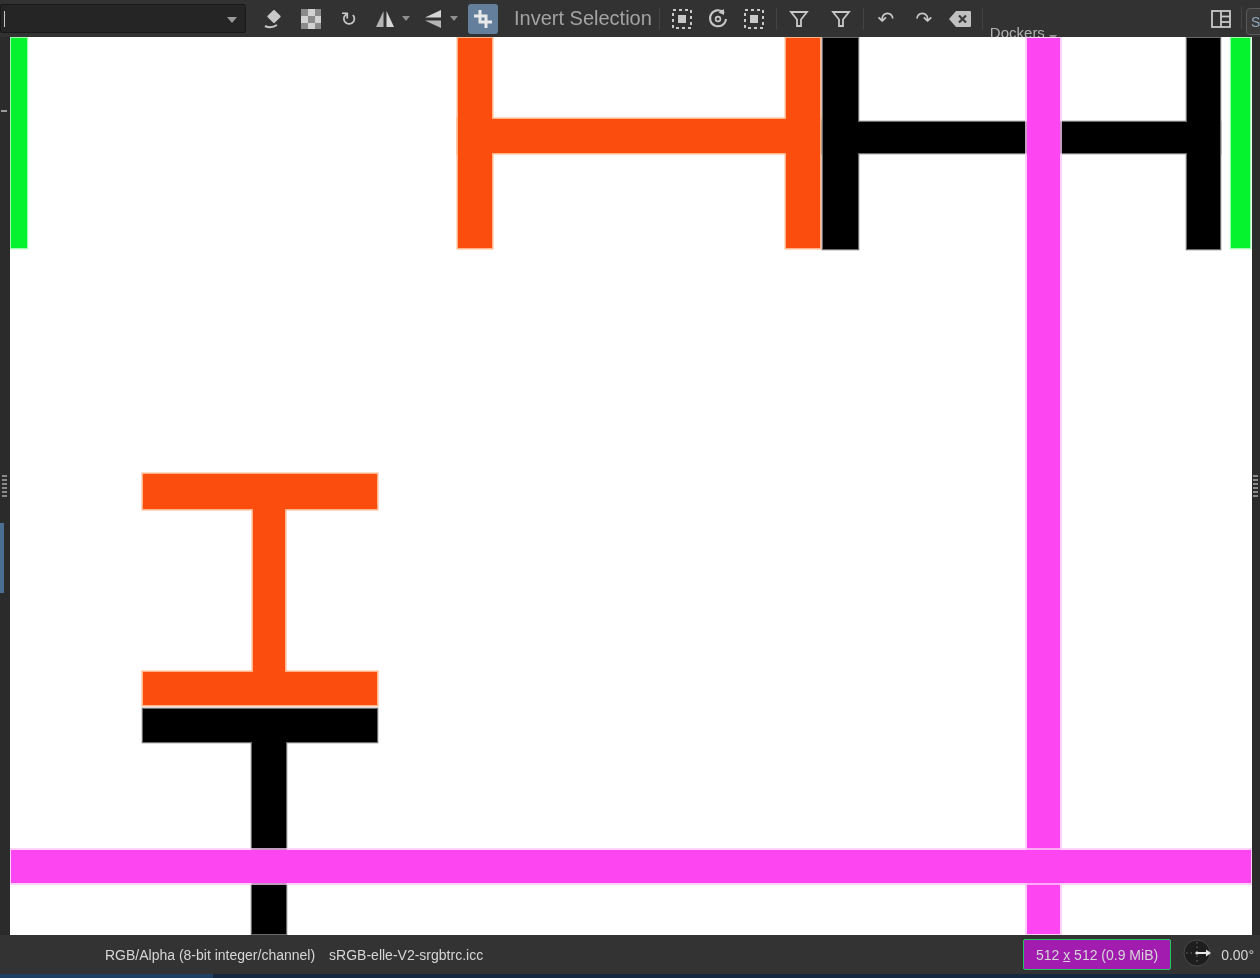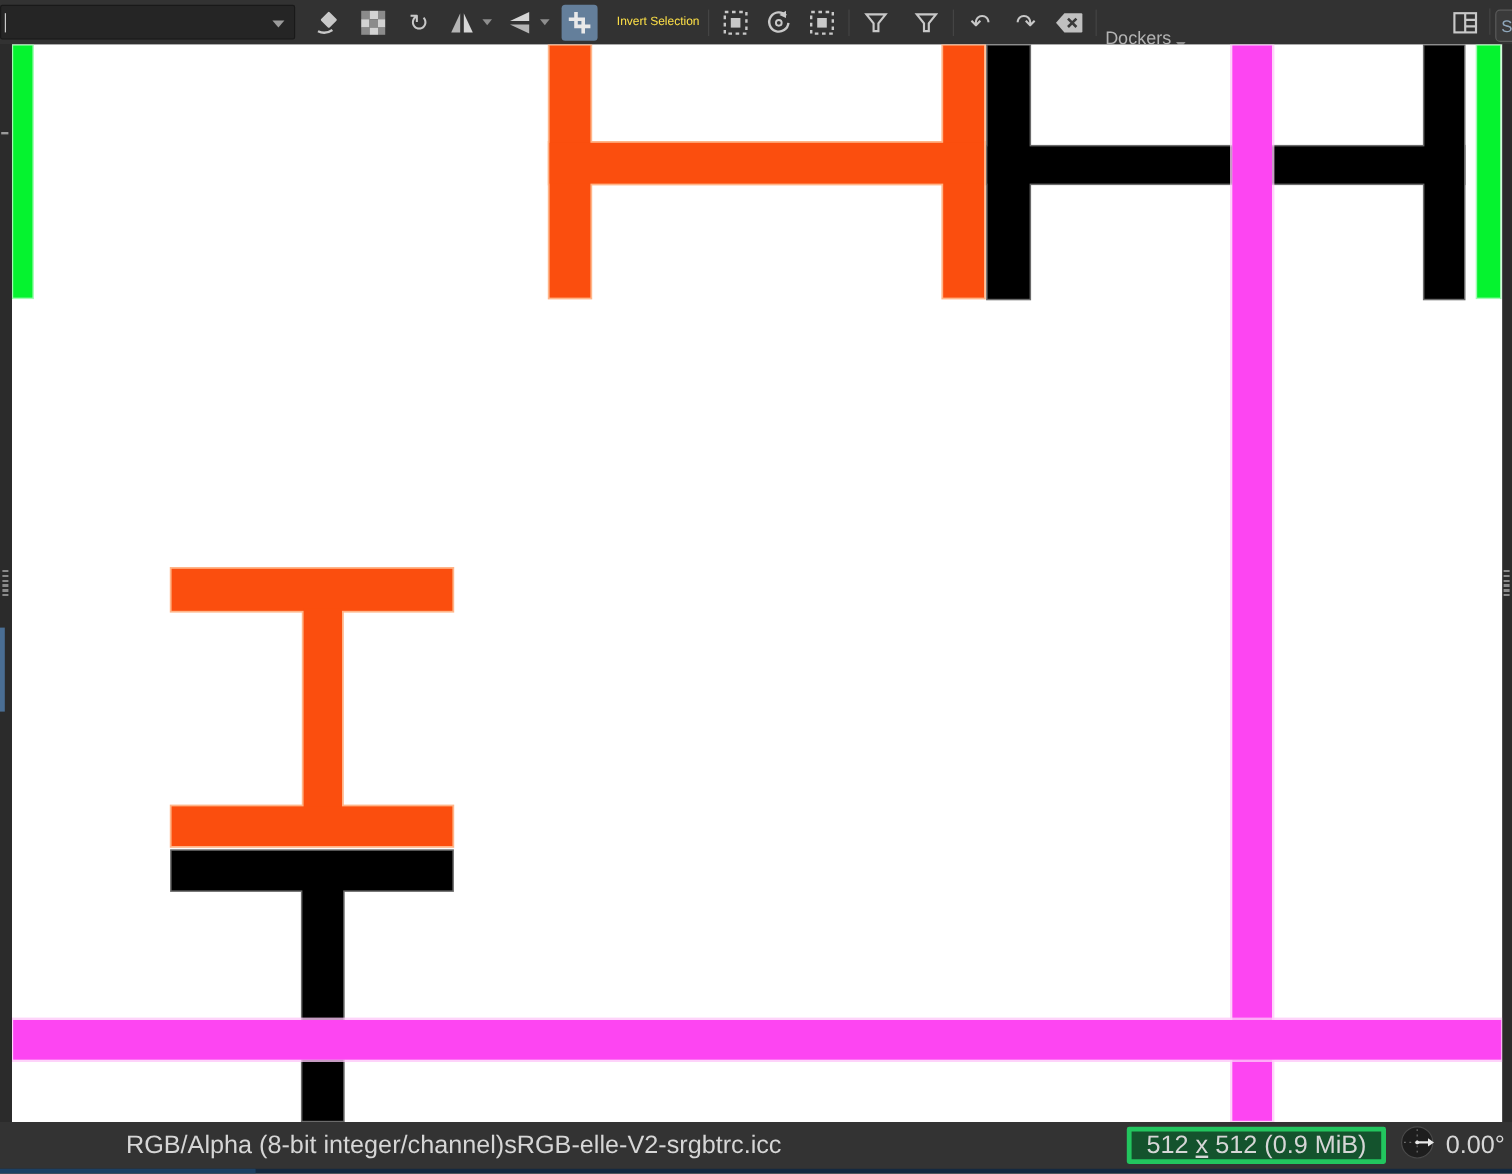--- a/index.html
+++ b/index.html
@@ -29,21 +29,21 @@
     font-family:"DejaVu Sans", sans-serif;
   }
   .tbtn svg { display:block; }
   .tbtn.active { background:#647f9b; border-radius:3px; color:#e8e8e8; }
   .drop-arrow {
     width:0; height:0; margin-left:2px; flex:none;
     border-left:4px solid transparent; border-right:4px solid transparent;
     border-top:5px solid #8e8e8e; align-self:center;
   }
   .tsep { width:1px; height:22px; background:#444; margin:0 7px; flex:none; }
-  .tlabel-disabled { color:#fde047; font-size:10px; flex:none; }
+  .tlabel-disabled { color:#a3a3a3; font-size:20px; flex:none; }
   .menu-label { color:#b2b2b2; font-size:15px; flex:none; position:relative; padding-right:12px;margin-top:28px; }
   .menu-label .menu-caret {
     position:absolute; right:0; bottom:1px; width:0; height:0;
     border-left:4px solid transparent; border-right:4px solid transparent;
     border-top:5px solid #8e8e8e;
   }
   .unicode-ic { font-size:20px; line-height:1; }
   .partial-btn {
     position:absolute; right:-8px; top:8px; width:22px; height:27px;
     border:1px solid #5a5a5a; border-radius:4px; background:#3a3a3a;
@@ -61,30 +61,30 @@
     background:repeating-linear-gradient(#8a8a8a 0 2px, transparent 2px 4px);
   }
   .strip-tick { position:absolute; left:1px; top:73px; width:6px; height:2px; background:#9a9a9a; }
   .strip-blue { position:absolute; left:0; top:486px; width:4px; height:70px; background:#4a6e94; }
   .canvas { position:absolute; left:10px; top:0; width:1242px; height:898px; background:#ffffff; }
   .canvas svg { position:absolute; left:0; top:0; }
 
   
   .statusbar {
     position:absolute; top:935px; left:0; width:1260px; height:39px;
-    background:#333333; color:#d6d6d6; font-size:21px;
+    background:#333333; color:#d6d6d6; font-size:14px;
     display:flex; align-items:center;
   }
   .status-spacer { width:105px; flex:none; }
   .status-text { white-space:pre; }
-  .status-profile { }
+  .status-profile { margin-left:14px; }
   .status-fill { flex:1; }
   .size-box {
-    border:4px solid #22c55e; border-radius:2px; height:31px; padding:0 12px;
-    display:flex; align-items:center; color:#d6d6d6; background:#14532d; flex:none;
+    border:1px solid #22c55e; border-radius:2px; height:31px; padding:0 12px;
+    display:flex; align-items:center; color:#d6d6d6; background:#a21caf; flex:none;
   }
   .size-box .acc { text-decoration:underline; }
   .dial { margin:0 8px 0 10px; flex:none; }
   .angle { margin-right:6px; flex:none; }
 
   
   .bottom-strip { position:absolute; top:974px; left:0; width:1260px; height:4px; background:#142940; }
   .bottom-strip .seg { position:absolute; left:0; top:0; width:213px; height:4px; background:#1d4063; }
 </style>
 </head>

